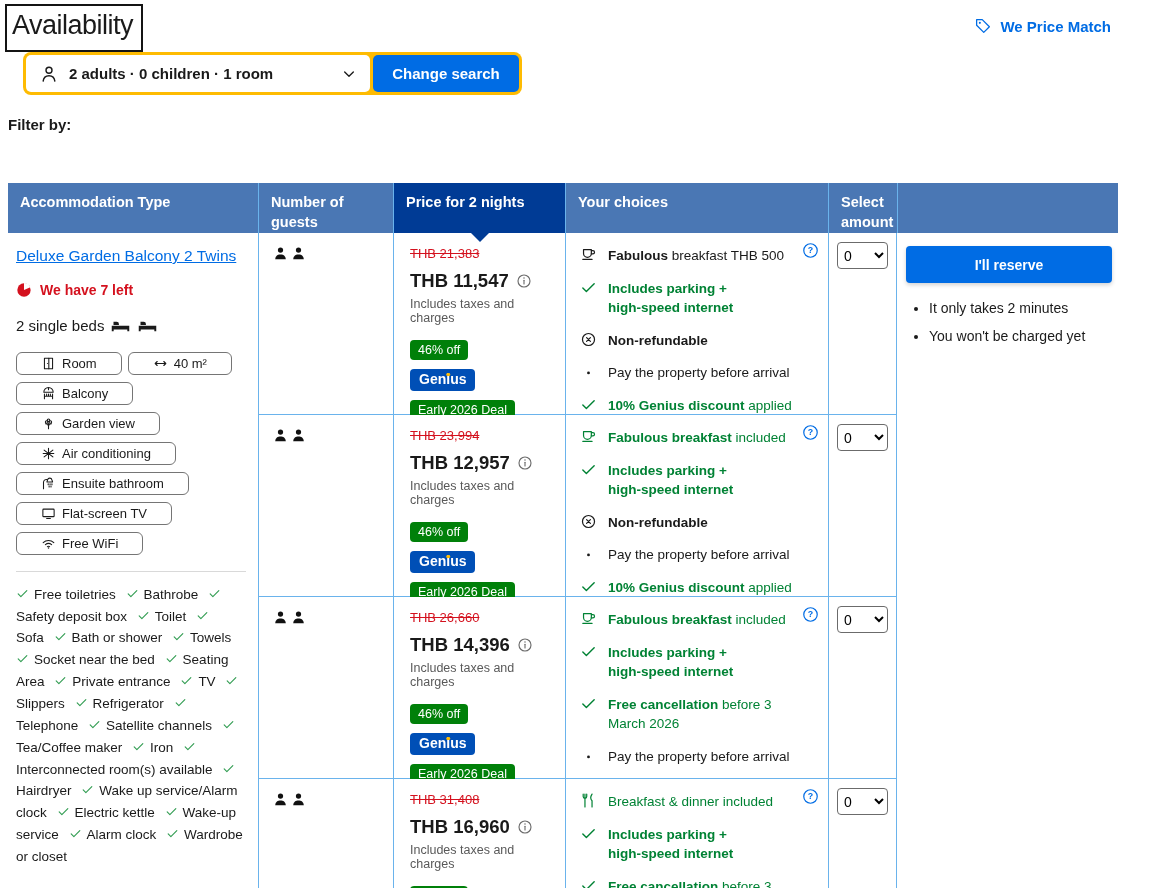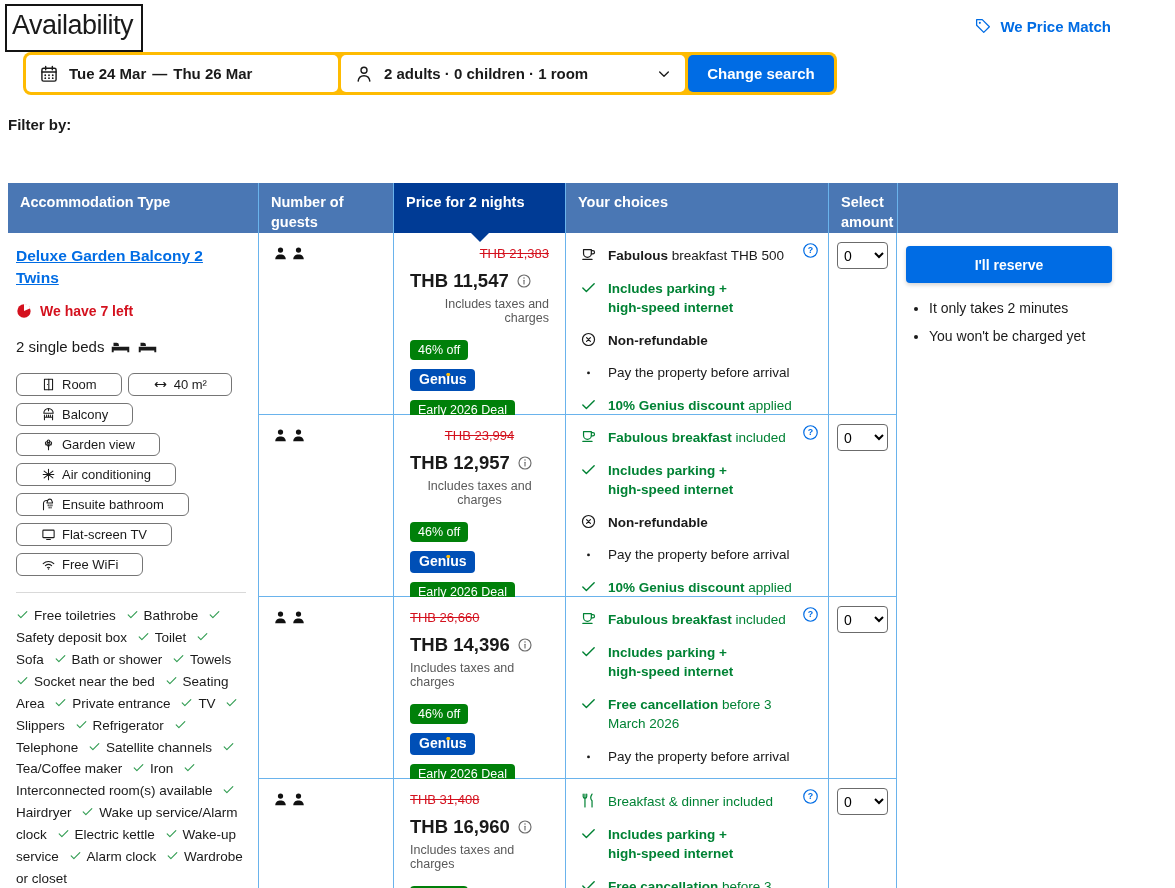--- a/index.html
+++ b/index.html
@@ -43,21 +43,21 @@
   .hcell{grid-row:1;background:#4a77b4;color:#fff;font-size:14.5px;font-weight:700;
          padding:10px 12px;box-sizing:border-box;line-height:1.35}
   .h2,.h3,.h4,.h5,.h6{border-left:1px solid #6ab3ec}
   .h3{background:#003b95;position:relative}
   .h3::after{content:"";position:absolute;left:50%;bottom:-9px;transform:translateX(-50%);
              border:9px solid transparent;border-top:9px solid #003b95;border-bottom:none;z-index:3}
   .c1{grid-column:1}.c2{grid-column:2}.c3{grid-column:3}.c4{grid-column:4}.c5{grid-column:5}.c6{grid-column:6}
   .cell{box-sizing:border-box;background:#fff}
 
   .acc-cell{grid-column:1;grid-row:2/span 4;padding:12px 12px 0 8px}
-  .room-link{font-size:15.5px;font-weight:700;color:#006ce4;text-decoration:underline;
+  .room-link{font-size:15.5px;font-weight:400;color:#006ce4;text-decoration:underline;
              line-height:1.4;display:inline-block;cursor:pointer}
   .urgency{margin-top:15px;display:flex;align-items:center;gap:8px;color:#d4111e;
            font-weight:700;font-size:14px}
   .urgency .ic{width:16px;height:16px}
   .beds{margin-top:17px;font-size:15px;display:flex;align-items:center;gap:3px}
   .beds .ic{width:21px;height:21px;margin-left:3px}
   .desc{margin-top:15px;color:#6b6b6b;font-size:15px;line-height:1.42}
   .chips{margin-top:16px;display:flex;flex-wrap:wrap;gap:7px 6px}
   .chip{display:inline-flex;align-items:center;gap:6px;border:1px solid #757575;border-radius:6px;
         padding:3px 24px;font-size:13px;background:#fff}
@@ -115,32 +115,20 @@
     <span class="ic">
         <svg viewBox="0 0 24 24" fill="none" stroke="currentColor" stroke-width="1.7" stroke-linecap="round" stroke-linejoin="round">
           <path d="M3.5 3.5H11l9.5 9.5-7.5 7.5L3.5 11z"></path>
           <circle cx="7.8" cy="7.8" r="1.4" fill="currentColor" stroke="none"></circle>
         </svg>
       </span>
     <span>We Price Match</span>
   </div>
 
   <div class="search-bar">
-    <div class="sb-field sb-dates">
-      <span class="ic">
-          <svg viewBox="0 0 24 24" fill="none" stroke="currentColor" stroke-width="1.7" stroke-linecap="round" stroke-linejoin="round">
-            <rect x="3.5" y="5" width="17" height="15.5" rx="2"></rect>
-            <path d="M8 3v4M16 3v4M3.5 9.5h17"></path>
-            <path d="M7.5 13.5h.01M12 13.5h.01M16.5 13.5h.01M7.5 17h.01M12 17h.01M16.5 17h.01" stroke-width="2.2"></path>
-          </svg>
-        </span>
-      <span>
-        <span>Tue 24 Mar</span><span class="sb-sep">—</span><span>Thu 26 Mar</span>
-      </span>
-    </div>
     <div class="sb-field sb-occ">
       <span class="ic">
           <svg viewBox="0 0 24 24" fill="none" stroke="currentColor" stroke-width="1.7" stroke-linecap="round" stroke-linejoin="round">
             <circle cx="12" cy="7.5" r="3.6"></circle>
             <path d="M5 20.5c.5-4.5 3.3-6.5 7-6.5s6.5 2 7 6.5"></path>
           </svg>
         </span>
       <span>2 adults · 0 children · 1 room</span>
       <span class="ic sb-chev">
           <svg viewBox="0 0 24 24" fill="none" stroke="currentColor" stroke-width="1.7" stroke-linecap="round" stroke-linejoin="round">
@@ -323,21 +311,21 @@
               <circle cx="12" cy="6.5" r="4.2" fill="currentColor" stroke="none"></circle>
               <path d="M3.5 21c.6-5.5 4-7.5 8.5-7.5s7.9 2 8.5 7.5z" fill="currentColor" stroke="none"></path>
             </svg>
           </span>
           <span class="ic">
             <svg viewBox="0 0 24 24" fill="none" stroke="currentColor" stroke-width="1.7" stroke-linecap="round" stroke-linejoin="round">
               <circle cx="12" cy="6.5" r="4.2" fill="currentColor" stroke="none"></circle>
               <path d="M3.5 21c.6-5.5 4-7.5 8.5-7.5s7.9 2 8.5 7.5z" fill="currentColor" stroke="none"></path>
             </svg>
           </span>
-        </div><div class="cell price-cell c3" style="grid-row: 2; text-align: right;">
+        </div><div class="cell price-cell c3" style="grid-row: 2;">
           <div class="old-price">THB 21,383</div>
           <div class="price-row">
             <span class="price">THB 11,547</span>
             <span class="ic">
               <svg viewBox="0 0 24 24" fill="none" stroke="currentColor" stroke-width="1.7" stroke-linecap="round" stroke-linejoin="round">
                 <circle cx="12" cy="12" r="9"></circle>
                 <path d="M12 11v5.5"></path>
                 <circle cx="12" cy="7.6" r="1.1" fill="currentColor" stroke="none"></circle>
               </svg>
             </span>
@@ -404,21 +392,21 @@
               <circle cx="12" cy="6.5" r="4.2" fill="currentColor" stroke="none"></circle>
               <path d="M3.5 21c.6-5.5 4-7.5 8.5-7.5s7.9 2 8.5 7.5z" fill="currentColor" stroke="none"></path>
             </svg>
           </span>
           <span class="ic">
             <svg viewBox="0 0 24 24" fill="none" stroke="currentColor" stroke-width="1.7" stroke-linecap="round" stroke-linejoin="round">
               <circle cx="12" cy="6.5" r="4.2" fill="currentColor" stroke="none"></circle>
               <path d="M3.5 21c.6-5.5 4-7.5 8.5-7.5s7.9 2 8.5 7.5z" fill="currentColor" stroke="none"></path>
             </svg>
           </span>
-        </div><div class="cell price-cell c3" style="grid-row: 3; text-align: center;">
+        </div><div class="cell price-cell c3" style="grid-row: 3;">
           <div class="old-price">THB 23,994</div>
           <div class="price-row">
             <span class="price">THB 12,957</span>
             <span class="ic">
               <svg viewBox="0 0 24 24" fill="none" stroke="currentColor" stroke-width="1.7" stroke-linecap="round" stroke-linejoin="round">
                 <circle cx="12" cy="12" r="9"></circle>
                 <path d="M12 11v5.5"></path>
                 <circle cx="12" cy="7.6" r="1.1" fill="currentColor" stroke="none"></circle>
               </svg>
             </span>

